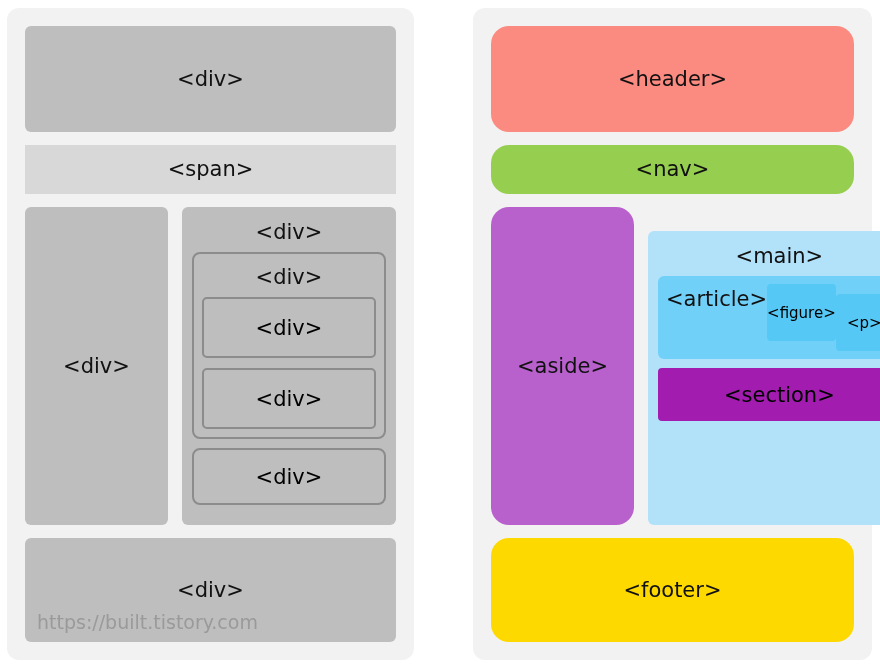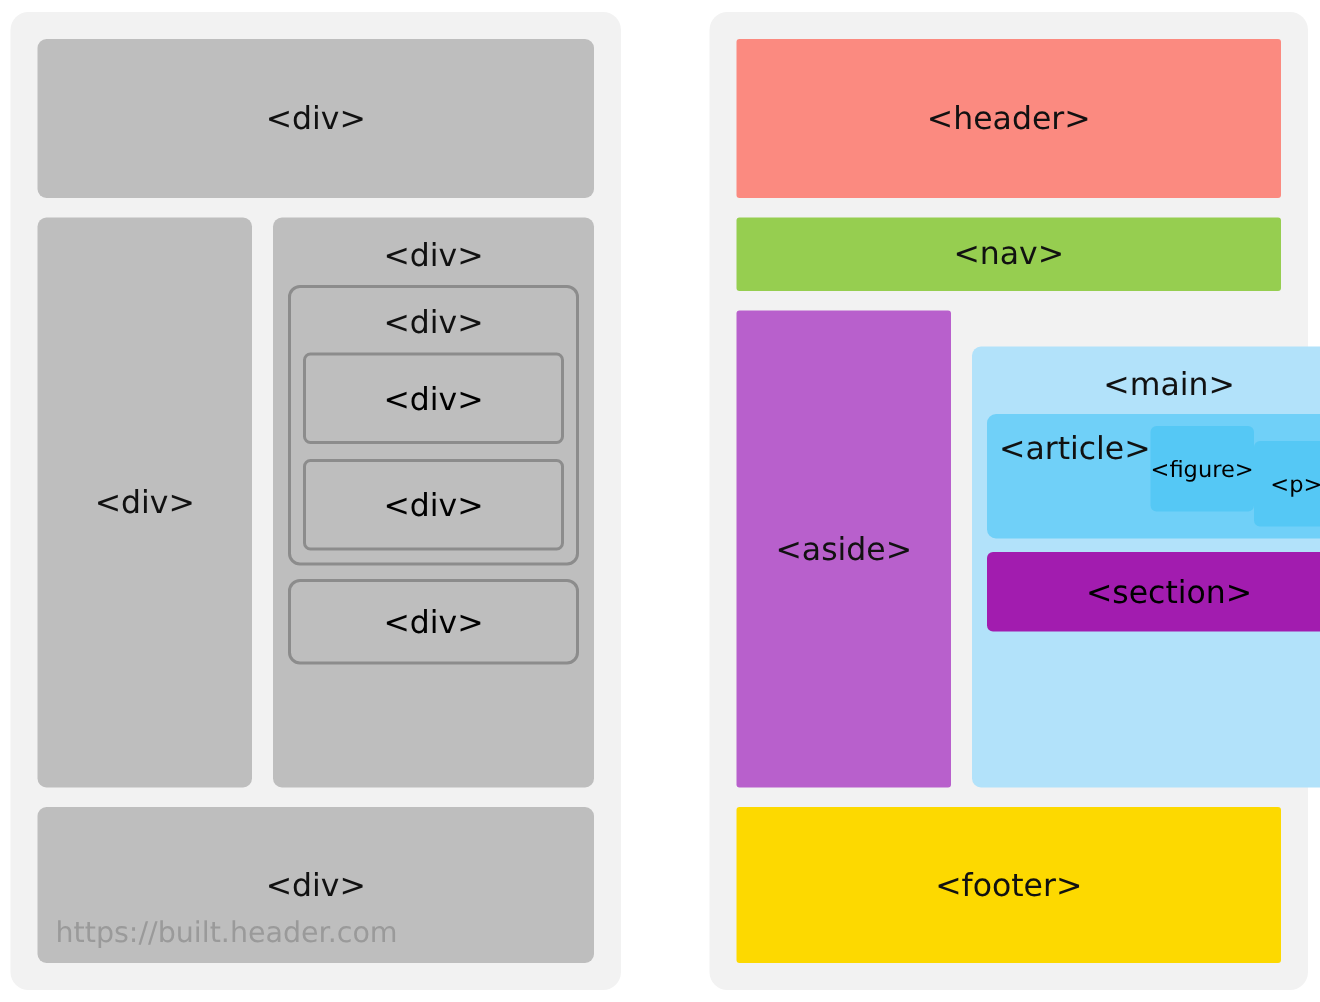--- a/index.html
+++ b/index.html
@@ -184,31 +184,32 @@
   .sem-leaf + .sem-leaf { margin-top: 10px; }
   .sem-section {
     height: 53px;
     flex: 0 0 53px;
     display: flex;
     align-items: center;
     justify-content: center;
     border-radius: 4px;
     font-size: 21px;
   }
-  .radius6 { border-radius: 2px; }
+  .radius6 { border-radius: 18px; }
 </style>
 </head>
 <body style="background: rgb(255, 255, 255);">
 
 <div class="stage">
 
   <div class="panel panel-generic" style="background: rgb(242, 242, 242);">
 
     <div class="block row-top fill-div" style="background: rgb(190, 190, 190);">&lt;div&gt;</div>
 
+    <div class="block row-nav fill-span" style="background: rgb(216, 216, 216);">&lt;span&gt;</div>
 
     <div class="row-mid">
 
       <div class="block col-left fill-div" style="background: rgb(190, 190, 190);">&lt;div&gt;</div>
 
       <div class="col-right fill-div" style="background: rgb(190, 190, 190);">
         <span class="label-top">&lt;div&gt;</span>
 
         <div class="nest-wrap outlined" style="border-color: rgb(140, 140, 140);">
           <span class="label-top">&lt;div&gt;</span>
@@ -217,21 +218,21 @@
 
           <div class="nest-leaf outlined-inner" style="border-color: rgb(140, 140, 140);">&lt;div&gt;</div>
         </div>
 
         <div class="tail-leaf outlined" style="border-color: rgb(140, 140, 140);">&lt;div&gt;</div>
       </div>
     </div>
 
     <div class="block row-bottom fill-div" style="background: rgb(190, 190, 190);">
       <span>&lt;div&gt;</span>
-      <span class="watermark" style="color: rgb(154, 154, 154);">https://built.header.com</span>
+      <span class="watermark" style="color: rgb(154, 154, 154);">https://built.tistory.com</span>
     </div>
   </div>
 
   <div class="panel panel-semantic" style="background: rgb(242, 242, 242);">
 
     <div class="block row-top radius6" style="background: rgb(251, 138, 128);">&lt;header&gt;</div>
 
     <div class="block row-nav radius6" style="background: rgb(150, 206, 80);">&lt;nav&gt;</div>
 
     <div class="row-mid">

